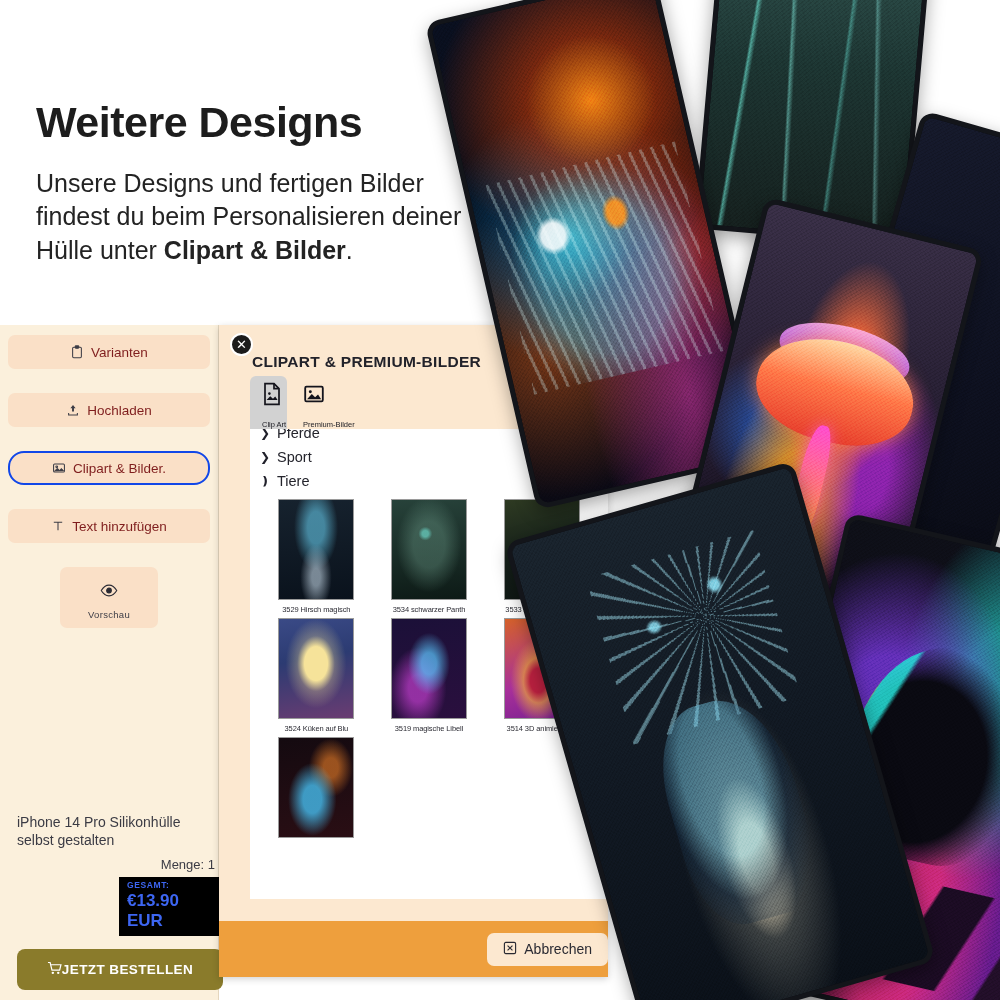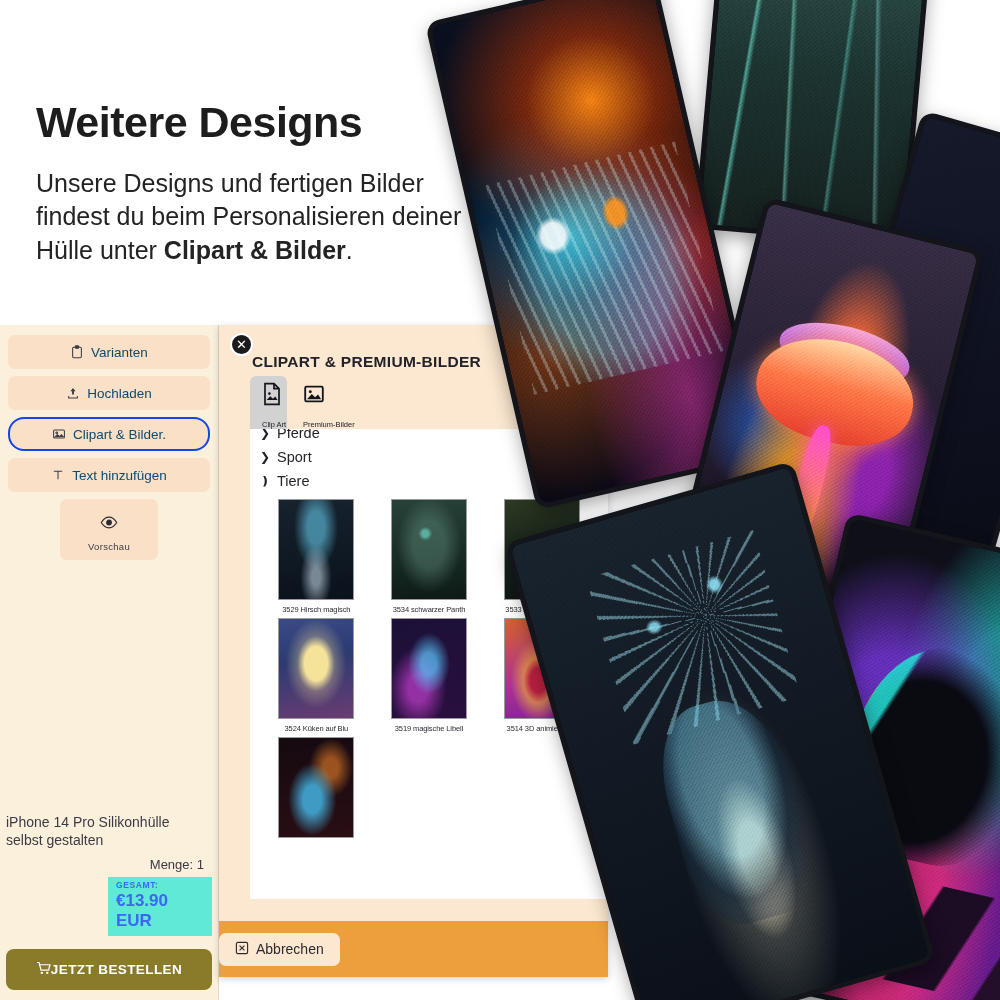--- a/index.html
+++ b/index.html
@@ -49,29 +49,29 @@
     position: absolute;
     left: 0; top: 0;
     width: 219px;
     height: 675px;
     background: #FBF0DC;
     border-right: 1px solid #E4D6BE;
   }
   .config-btns { padding: 10px 8px 0 8px; }
   .cfg-btn {
     height: 34px;
-    margin-bottom: 7px;
+    margin-bottom: 24px;
     background: #FAE0C7;
     border-radius: 7px;
     display: flex;
     align-items: center;
     justify-content: center;
     gap: 7px;
     font-size: 13.5px;
-    color: #0c4a6e;
+    color: #7f1d1d;
     border: 2px solid transparent;
   }
   .cfg-btn.active {
     border: 2px solid #1147E8;
     border-radius: 16px;
   }
   .cfg-ico {
     width: 14px; height: 14px;
     display: inline-flex;
     align-items: center; justify-content: center;
@@ -85,42 +85,42 @@
     background: #FAE0C7;
     border-radius: 7px;
     text-align: center;
   }
   .preview-btn .eye { display: block; margin: 0 auto 3px auto; }
   .preview-label { font-size: 9.5px; color: #3d3d46; letter-spacing: .3px; }
 
   
   .prod-info {
     position: absolute;
-    left: 0; bottom: 0;
+    left: 11px; bottom: 0;
     width: 222px;
     padding: 0 10px 10px 6px;
   }
   .prod-title {
     font-size: 14px;
     color: #3b3b44;
     line-height: 1.3;
     font-weight: 400;
   }
   .prod-qty {
     text-align: right;
     font-size: 13px;
     color: #3b3b44;
     margin-top: 8px;
     padding-right: 8px;
   }
   .total-badge {
     margin-top: 5px;
     margin-left: auto;
     width: 104px;
-    background: #5eead4;
+    background: #000000;
     border-radius: 0;
     padding: 3px 6px 5px 8px;
     text-align: left;
   }
   .total-label {
     font-size: 8.5px;
     color: #3D66F2;
     letter-spacing: .6px;
     font-weight: bold;
   }
@@ -234,21 +234,21 @@
     letter-spacing: -0.1px;
   }
 
   .modal-footer {
     position: absolute;
     left: 0; bottom: 0;
     width: 389px; height: 56px;
     background: #EE9F3D;
     display: flex;
     align-items: center;
-    justify-content: flex-start;
+    justify-content: flex-end;
   }
   .cancel-btn {
     background: #FCE8D0;
     border-radius: 7px;
     padding: 8px 16px;
     display: flex; align-items: center; gap: 7px;
     font-size: 14px;
     color: #2a2a32;
   }
 

